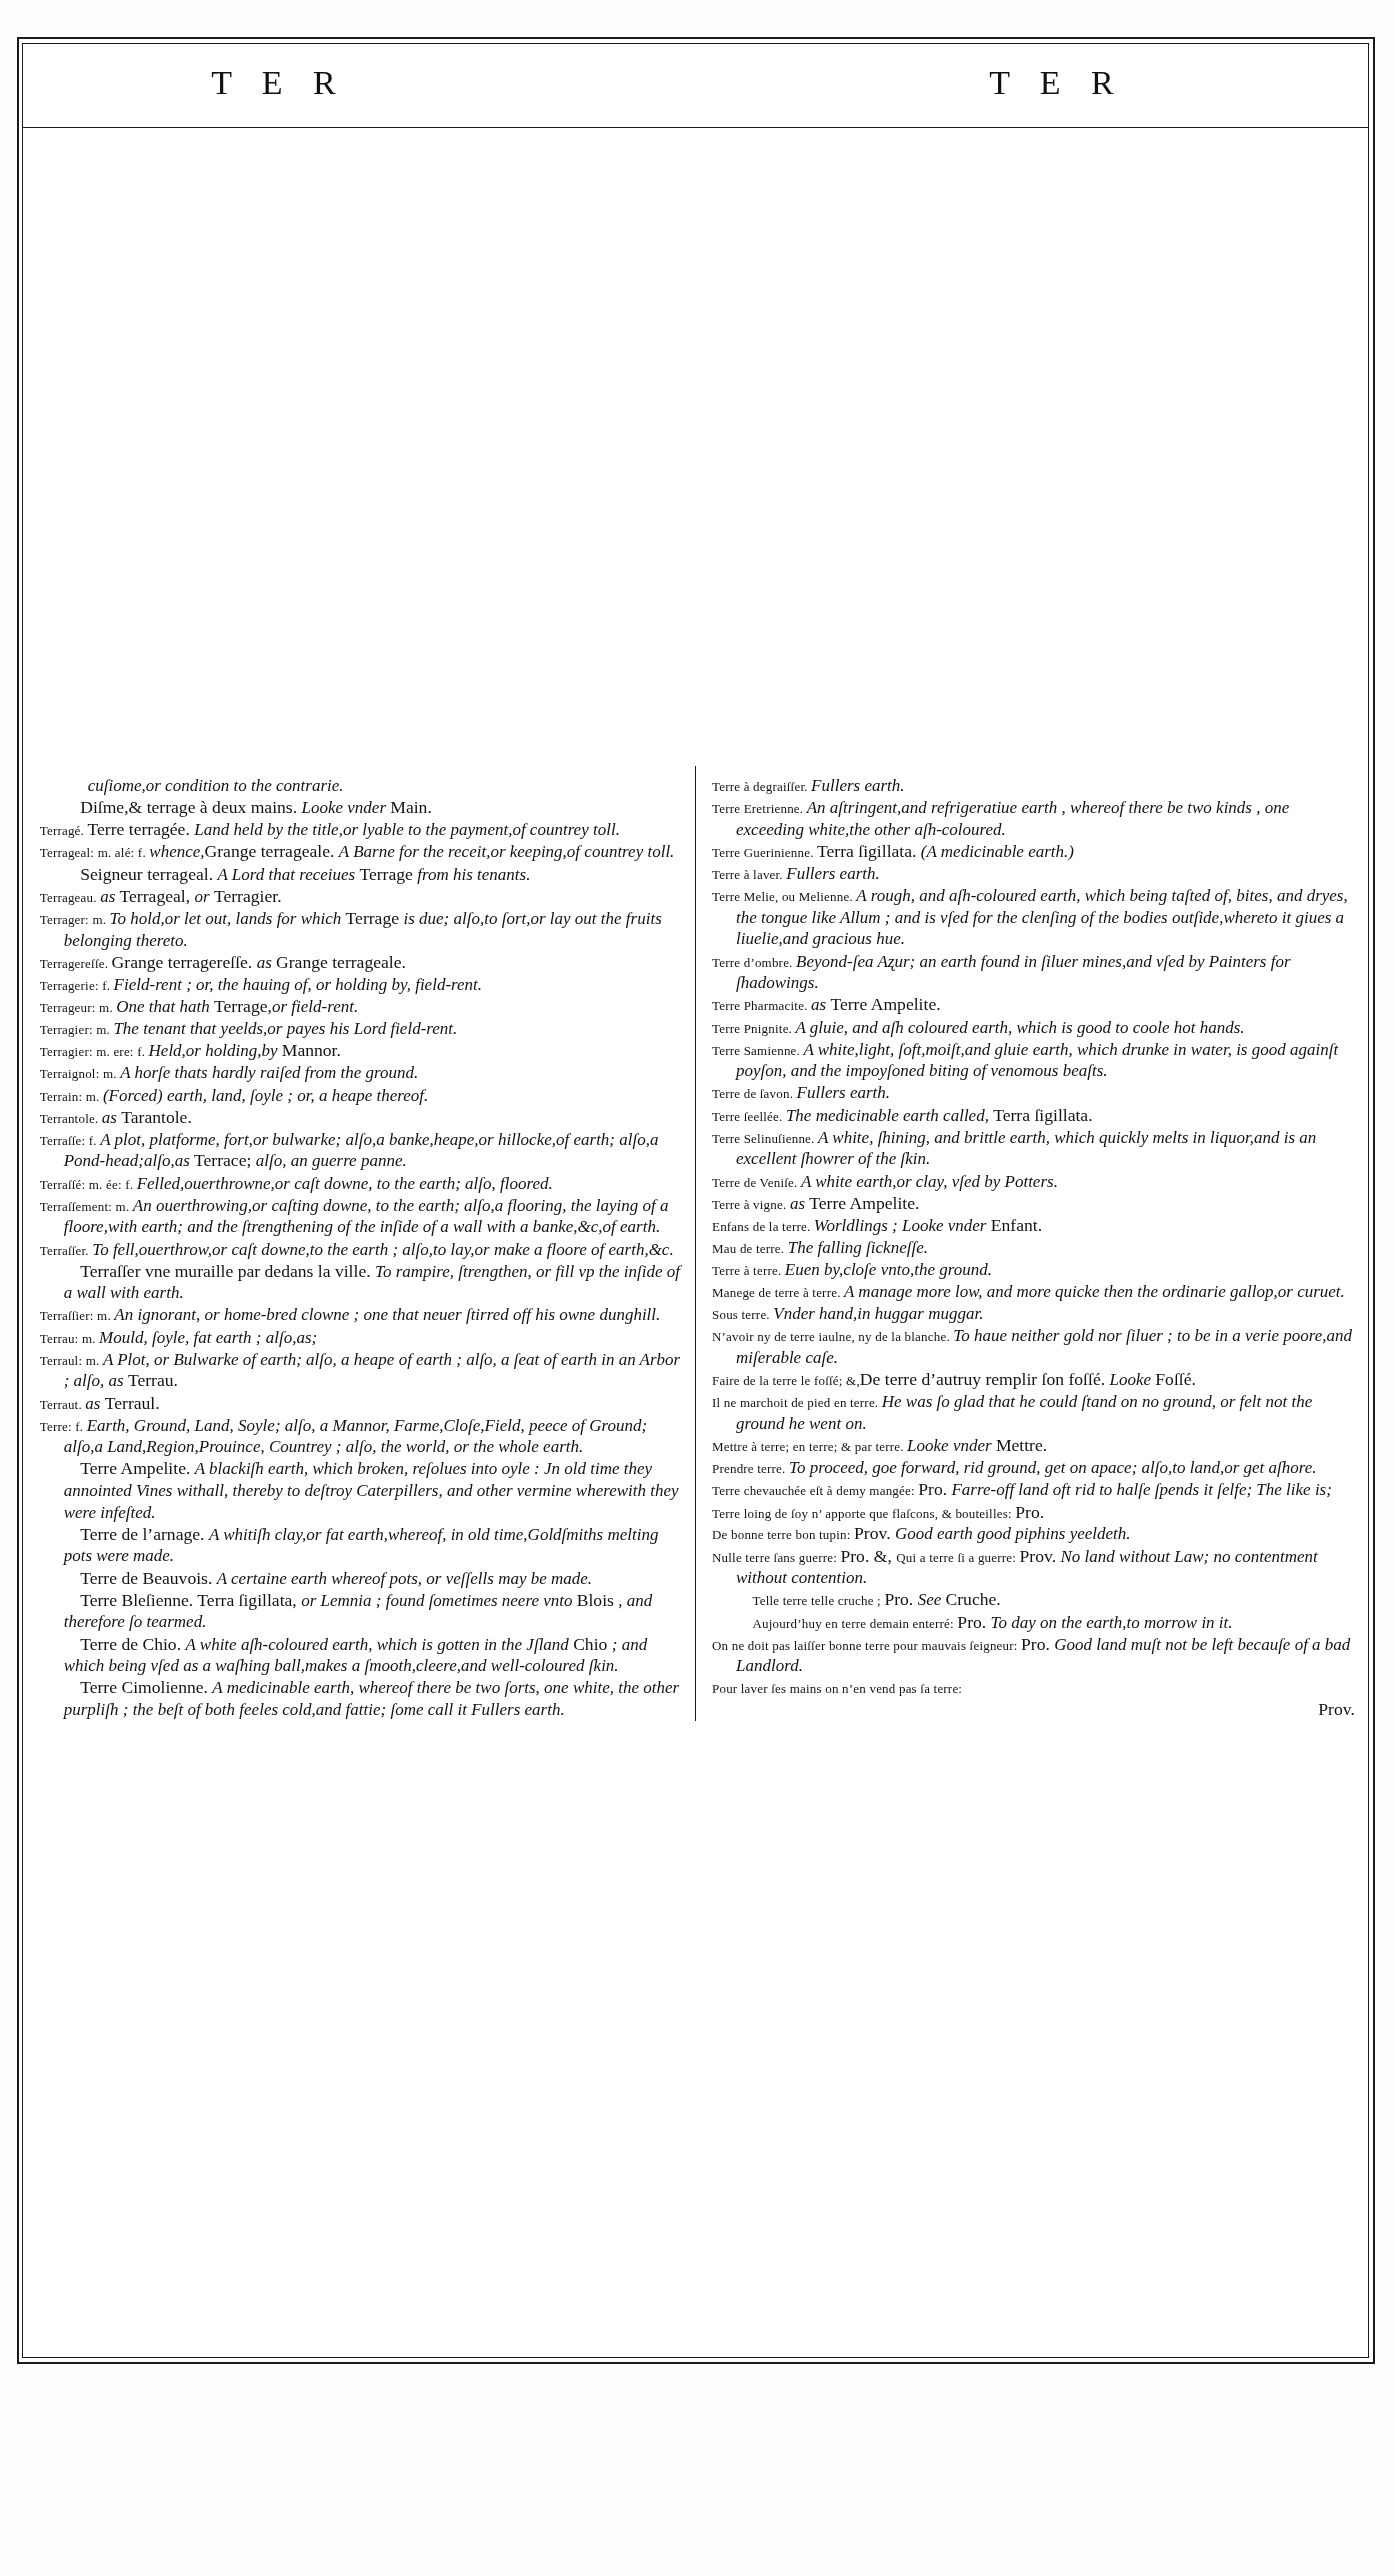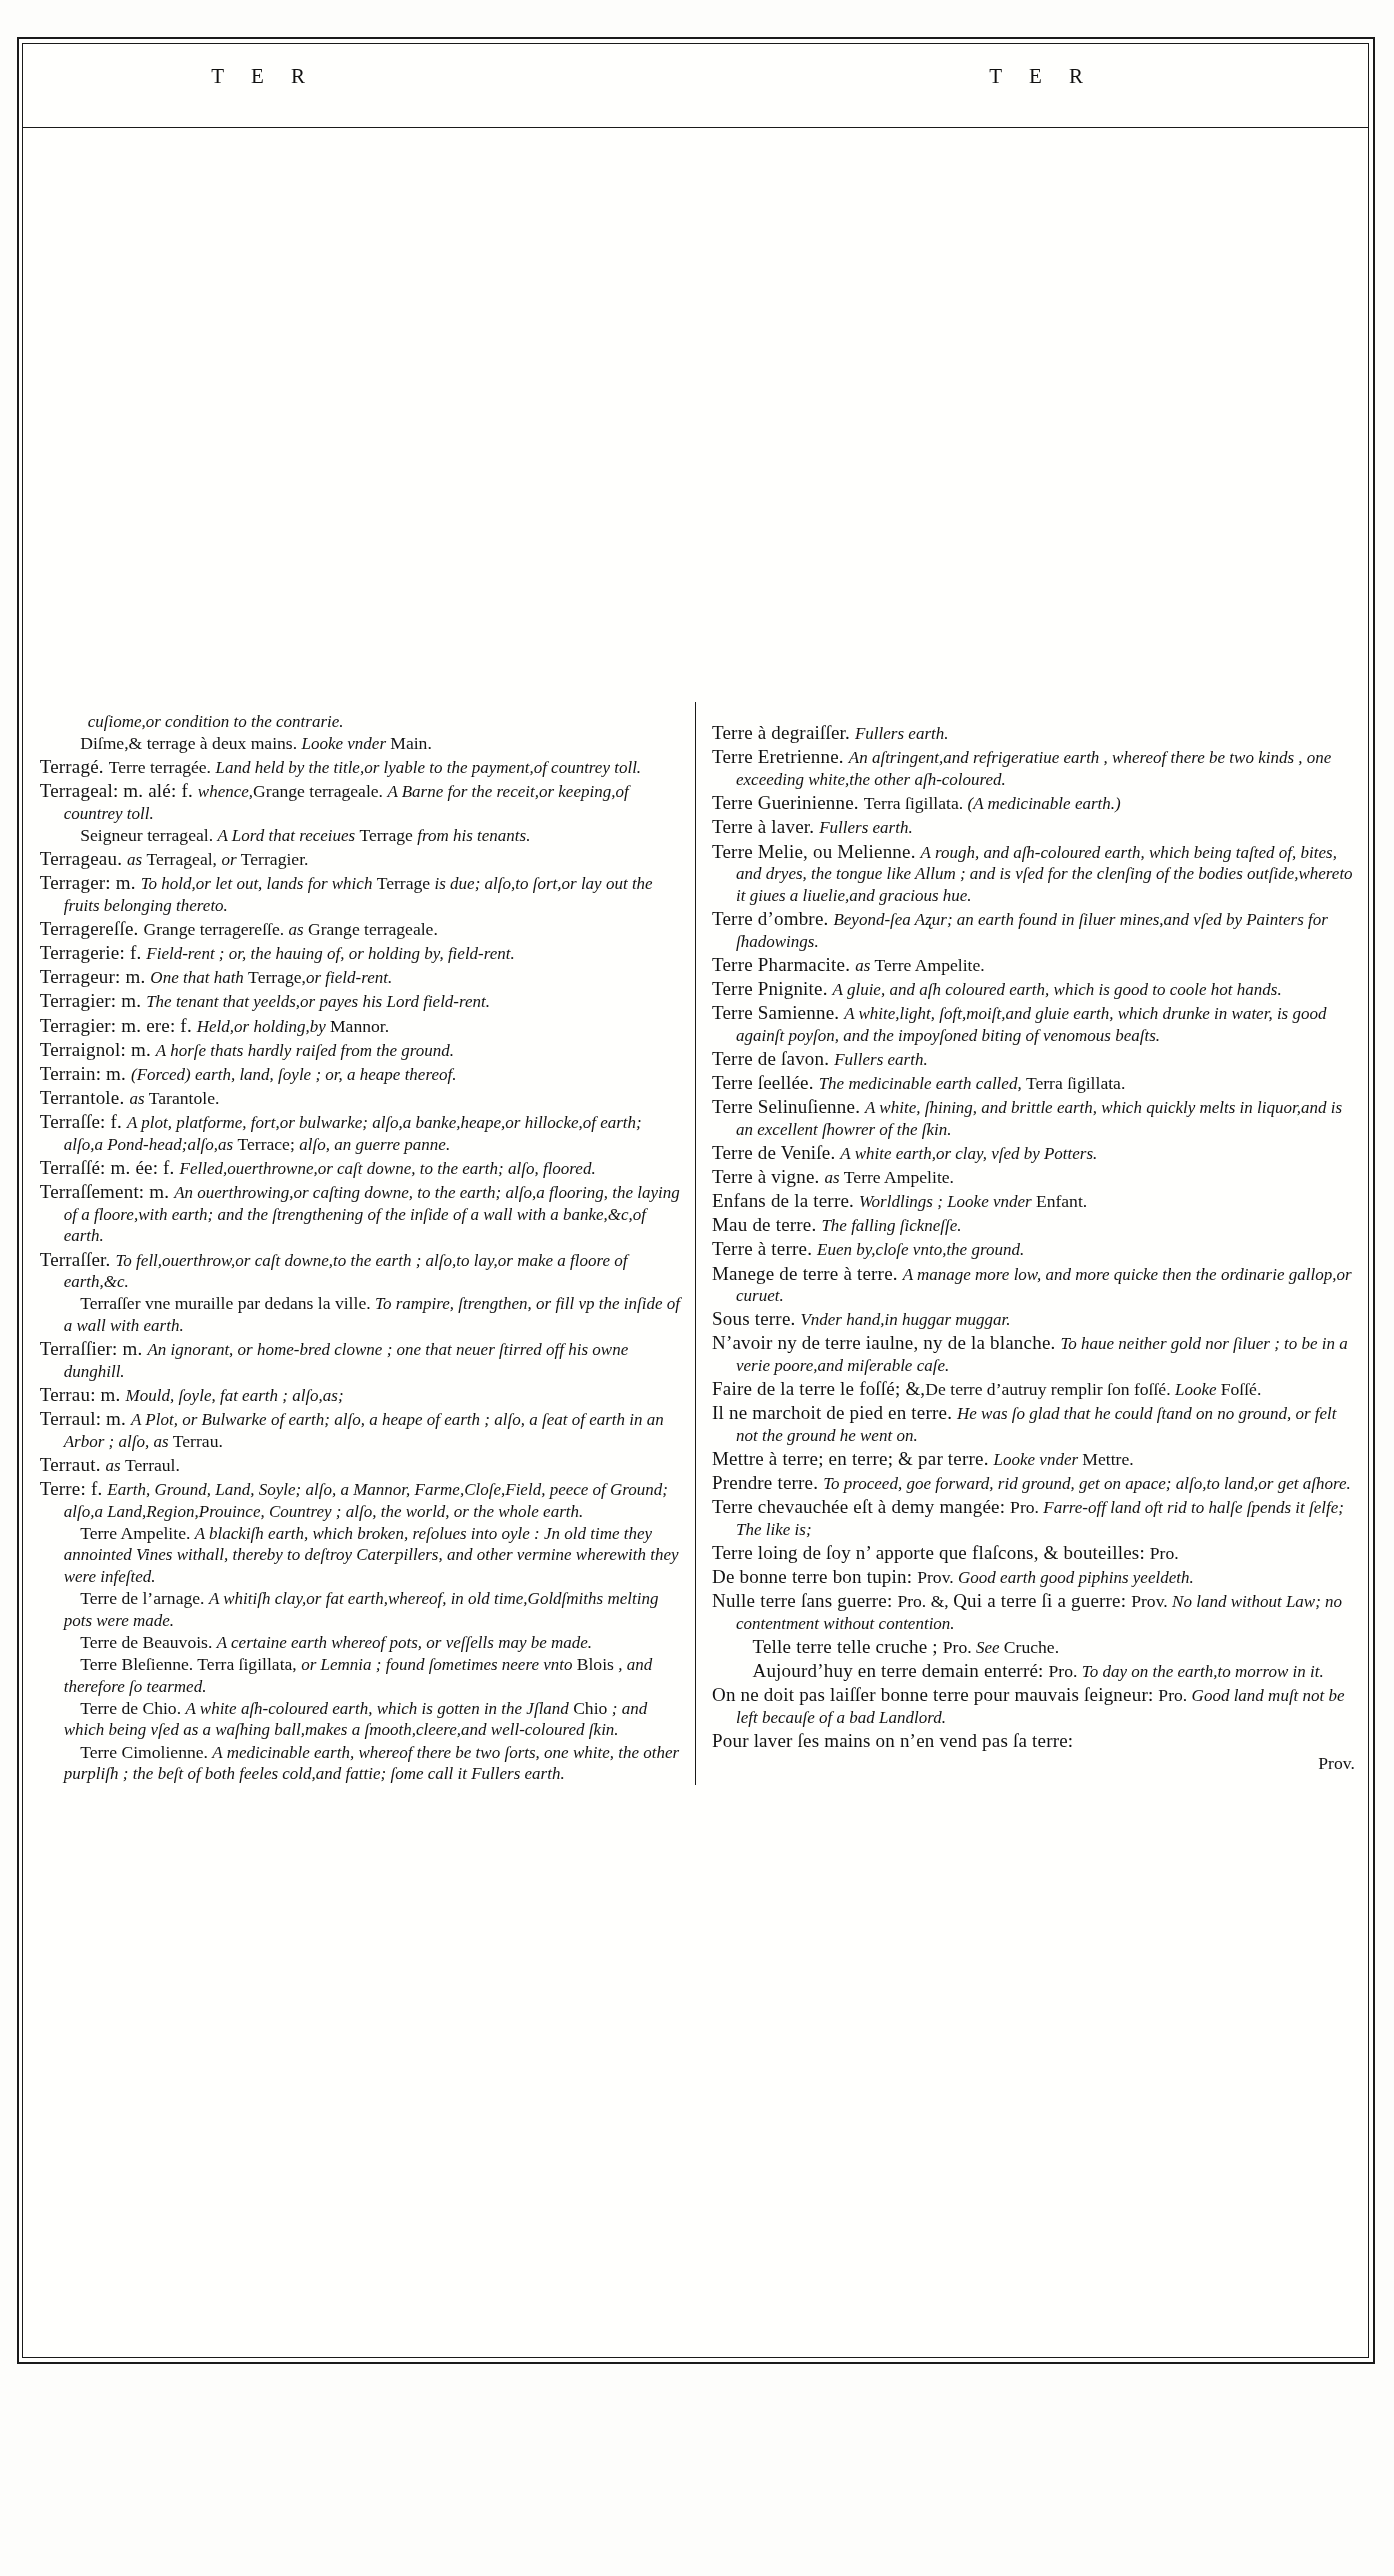--- a/index.html
+++ b/index.html
@@ -41,21 +41,21 @@
     left: 0;
     top: 0;
     width: 100%;
     height: 84px;
     border-bottom: 1.8px solid #1a1a1a;
     box-sizing: border-box;
   }
   .running-head {
     position: absolute;
     top: 20px;
-    font-size: 21px;
+    font-size: 34px;
     letter-spacing: 11px;
     color: #111;
     font-family: "Liberation Serif", serif;
   }
   .running-head.left { left: 188px; }
   .running-head.right { left: 966px; }
 
   .columns {
     position: absolute;
     top: 86px;
@@ -88,21 +88,21 @@
     padding-left: 24px;
     text-indent: 16.5px;
   }
   .entry.ind2 {
     padding-left: 24px;
     text-indent: 24px;
   }
   .hw {
     font-family: "Liberation Serif", serif;
     font-style: normal;
-    font-size: 19px;
+    font-size: 13px;
     letter-spacing: 0.2px;
   }
   .it {
     font-style: italic;
     font-size: 17px;
   }
   .rm {
     font-style: normal;
   }
   .endline {

